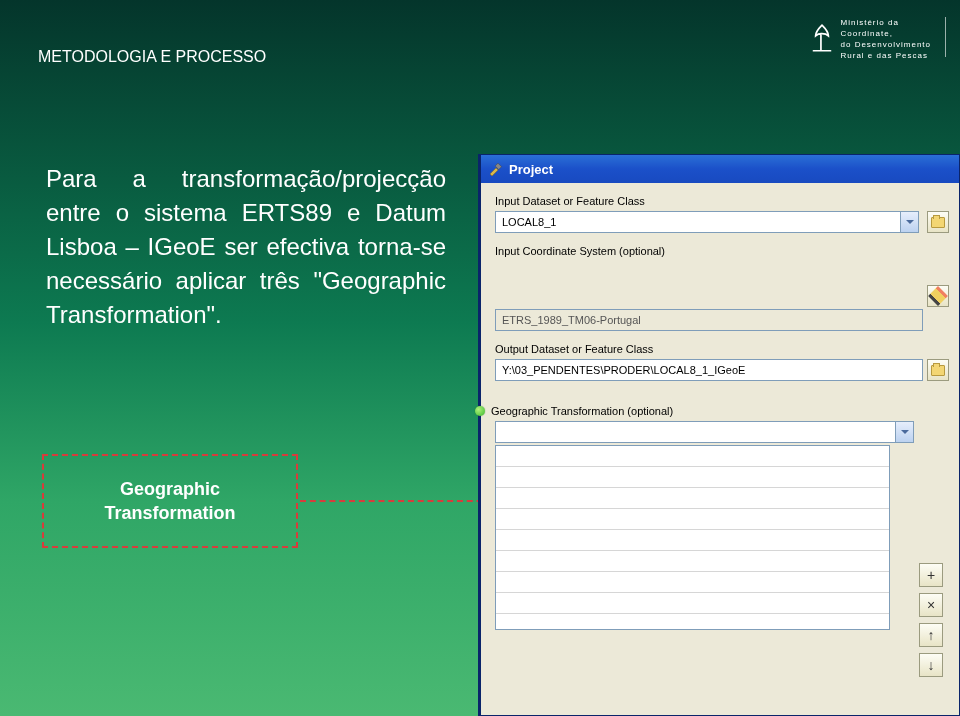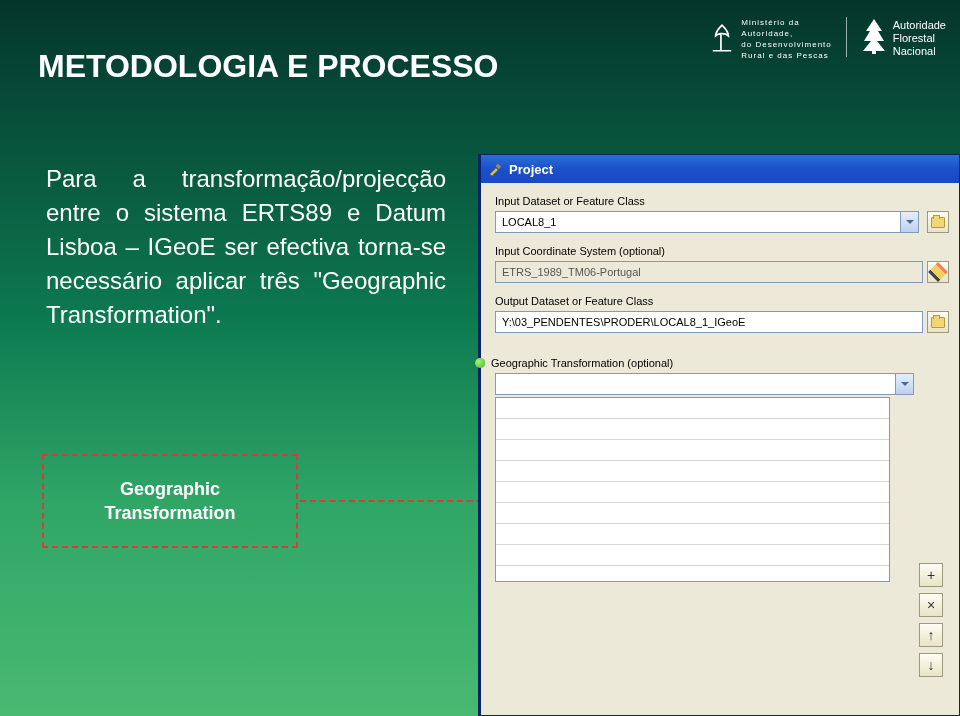--- a/index.html
+++ b/index.html
@@ -26,22 +26,22 @@
   .tree-icon svg { width: 100%; height: 100%; }
   .agri-text { font-size: 8px; line-height: 11px; letter-spacing: 1px; }
   .afn-text { font-size: 11px; line-height: 13px; }
   .divider { width: 1px; height: 40px; background: rgba(255,255,255,0.6); }
   
   .slide-title {
     position: absolute;
     top: 48px;
     left: 38px;
     color: #fff;
-    font-size: 32px;
-    font-weight: bold;
+    font-size: 16px;
+    font-weight: normal;
   }
   
   .body-text {
     position: absolute;
     top: 162px;
     left: 46px;
     width: 400px;
     color: #fff;
     font-size: 24px;
     line-height: 34px;
@@ -119,21 +119,21 @@
   .input-row { display: flex; align-items: center; gap: 4px; border-radius: 6px; }
   .text-input {
     flex: 1;
     height: 22px;
     border: 1px solid #7f9db9;
     background: #fff;
     padding: 0 6px;
     font-size: 11px;
     font-family: inherit;
   }
-  .text-input.disabled { background: #ece9d8; color: #555; }
+  .text-input.disabled { background: #ece9d8; color: #555; margin-top: 48px; }
   .browse-btn {
     width: 22px; height: 22px;
     border: 1px solid #9b9b7f;
     background: linear-gradient(#fdfdf5, #e8e4c6);
     display: flex; align-items: center; justify-content: center;
     font-size: 10px;
   }
   .dropdown-btn {
     width: 18px;
     height: 20px;
@@ -217,39 +217,26 @@
 
   <div class="header-logos">
     <div class="logo-block">
       <div class="tree-icon">
         <svg viewBox="0 0 24 30">
             <path d="M12 2 Q6 8 6 12 Q8 10 12 10 Q16 10 18 12 Q18 8 12 2 M11 10 V26 M4 26 H20" stroke="#fff" stroke-width="1.6" fill="none" stroke-linecap="round"></path>
           </svg>
       </div>
       <div class="agri-text">
         <div>Ministério da</div>
-        <div>Autoridade,</div>
+        <div>Coordinate,</div>
         <div>do Desenvolvimento</div>
         <div>Rural e das Pescas</div>
       </div>
     </div>
     <div class="divider"></div>
-    <div class="logo-block">
-      <div>
-        <svg width="26" height="38" viewBox="0 0 26 38">
-            <path d="M13 2 L5 14 H9 L3 24 H10 L2 34 H24 L16 24 H23 L17 14 H21 Z" fill="#fff"></path>
-            <rect x="11" y="32" width="4" height="5" fill="#fff"></rect>
-          </svg>
-      </div>
-      <div class="afn-text">
-        <div>Autoridade</div>
-        <div>Florestal</div>
-        <div>Nacional</div>
-      </div>
-    </div>
   </div>
 
   <h2 class="slide-title">METODOLOGIA E PROCESSO</h2>
 
   <div class="body-text">Para a transformação/projecção entre o sistema ERTS89 e Datum Lisboa – IGeoE ser efectiva torna-se necessário aplicar três "Geographic Transformation".</div>
 
   <div class="callout-box">
     <div>Geographic</div>
     <div>Transformation</div>
   </div>

